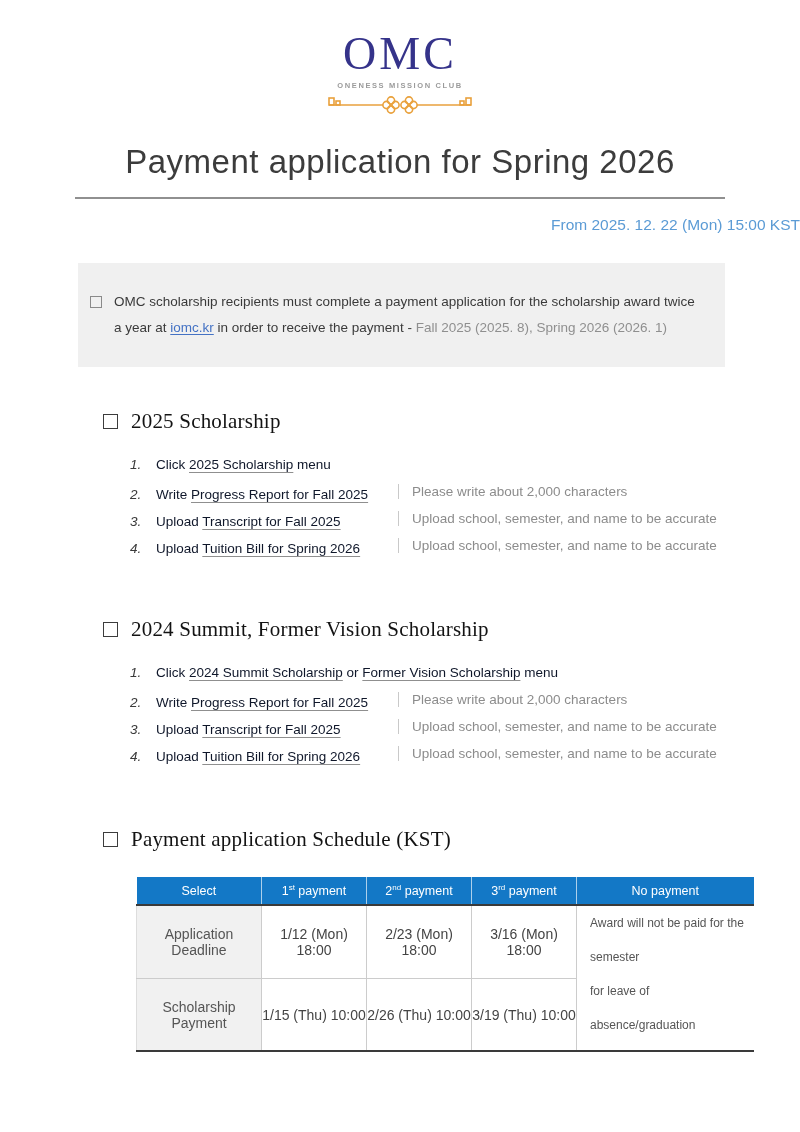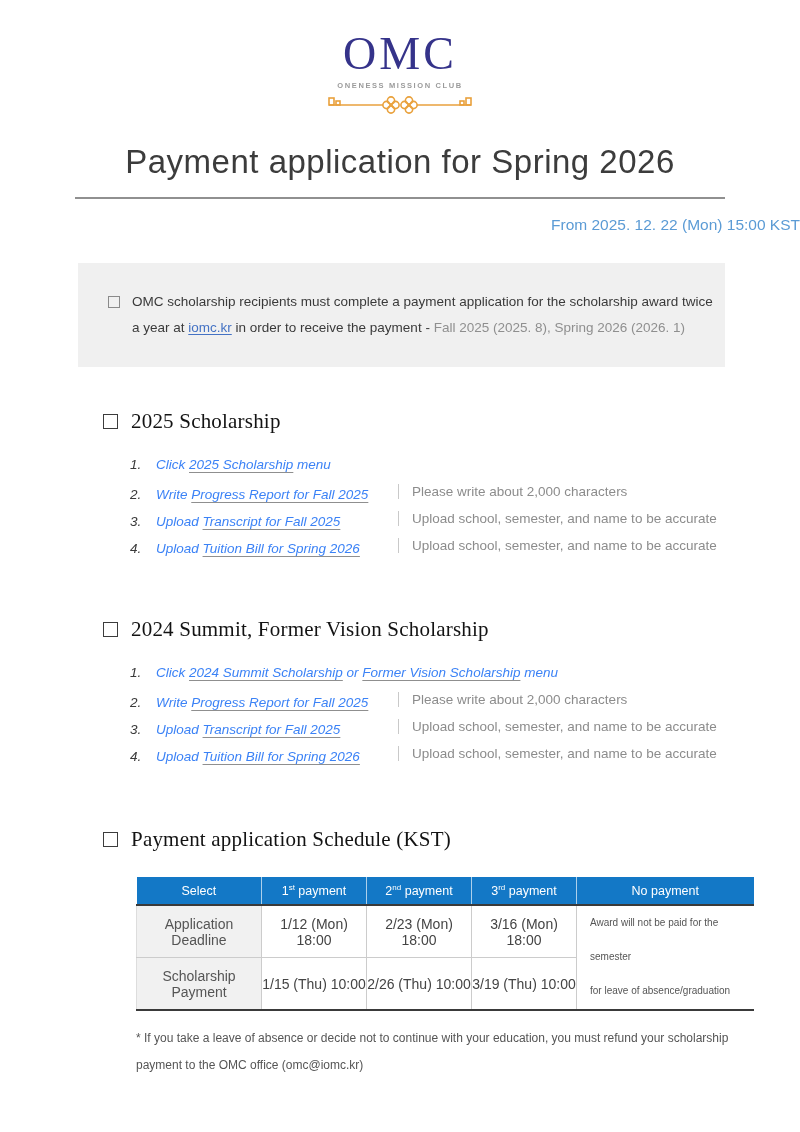--- a/index.html
+++ b/index.html
@@ -29,21 +29,21 @@
   }
   .title-rule { margin:16px 75px 0 75px; border-top:2px solid #909090; }
   .subtitle {
     margin-top:17px; text-align:right; font-size:15.5px;
     color:var(--accent-blue,#5B9BD5);
   }
 
   
   .notice {
     margin:29px 75px 0 78px; background:#F0F0F0;
-    padding:26px 8px 26px 30px; display:flex; align-items:flex-start;
+    padding:26px 8px 26px 12px; display:flex; align-items:flex-start;
     font-size:13.5px; line-height:26px; color:#3a3a3a;
   }
   .cbx-sm {
     flex:none; width:12px; height:12px; border:1.5px solid #8a8a8a;
     margin:7px 12px 0 0; background:#F0F0F0;
   }
   .notice a { color:#4472C4; text-decoration:underline; text-underline-offset:2px; }
   .muted { color:#8f8f8f; }
 
   
@@ -57,21 +57,21 @@
     margin-right:13px; background:#fff;
   }
   .section-title {
     font-family:"Liberation Serif", serif; font-size:21px; color:#131313;
     font-weight:400; letter-spacing:0.2px;
   }
 
   .item-list { margin:23px 0 0 27px; list-style:none; }
   .item { display:flex; align-items:baseline; font-size:13.5px; margin-bottom:12px; height:15px; }
   .item-num { flex:none; width:26px; font-style:italic; color:#3a3a3a; }
-  .item-main { flex:0 0 242px; white-space:nowrap; color:#3b82f6;font-style:italic; }
+  .item-main { flex:0 0 242px; white-space:nowrap; color:#0f172a; }
   .item-main u {
     text-decoration:underline; text-decoration-color:#8f8f8f;
     text-underline-offset:3px;
   }
   .item-note { display:flex; align-items:center; white-space:nowrap; }
   .note-bar { width:1px; height:15px; background:#c9c9c9; margin-right:13px; align-self:center; }
   .note-text { color:#8c8c8c; }
 
   
   .sched-table {
@@ -86,21 +86,21 @@
   .sched-table sup { font-size:8px; vertical-align:super; }
   .sched-table tbody { border-top:2px solid #3a3a3a; border-bottom:2px solid #3a3a3a; }
   .sched-table td {
     height:34px; text-align:center; vertical-align:middle; font-size:14px;
     color:#444; background:#fff; border-left:1px solid #cccccc;
   }
   .sched-table td:first-child { border-left:1px solid #dddddd; }
   .sched-table tr.row-1 td { border-bottom:1px solid #cccccc; }
   .sched-table td.row-label { background:#F1F1F1; color:#555; }
   .sched-table td.nopay-cell {
-    text-align:left; padding:0 8px 1px 13px; font-size:10px; color:#555;
+    text-align:left; padding:0 8px 8px 13px; font-size:12px; color:#555;
     line-height:34px; border-bottom:none; background:#fff;
   }
 
   .footnote {
     margin:14px 0 0 33px; width:625px; font-size:12px; line-height:27px;
     color:#555;
   }
 </style>
 </head>
 <body>
@@ -256,19 +256,15 @@
         </tr>
         <tr>
           <td class="row-label">Scholarship Payment</td>
           <td>1/15 (Thu) 10:00</td>
           <td>2/26 (Thu) 10:00</td>
           <td>3/19 (Thu) 10:00</td>
         </tr>
       </tbody>
     </table>
 
-    <div class="footnote">
-      <span>* If you take a leave of absence or decide not to continue with your education, you must refund your scholarship</span><br>
-      <span>payment to the OMC office (omc@iomc.kr)</span>
-    </div>
   </div>
 
 </div>
 
 </body></html>

